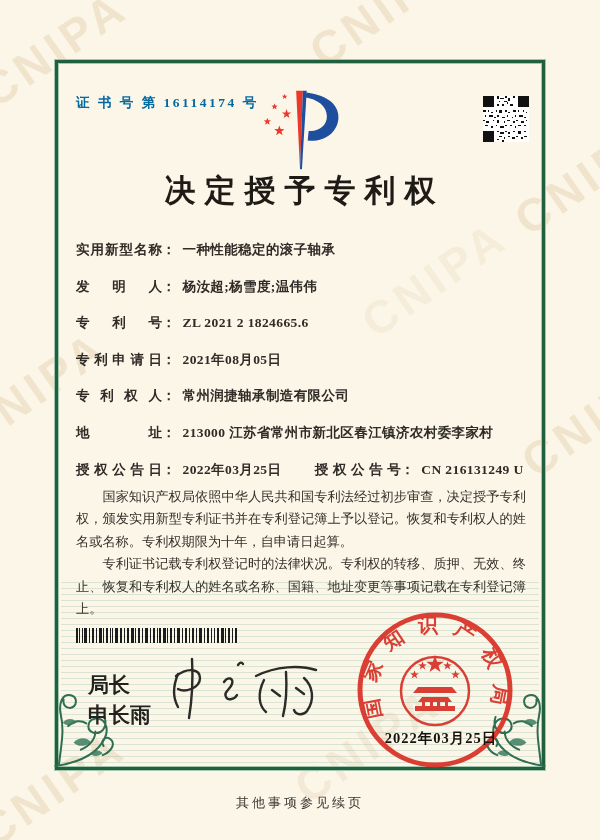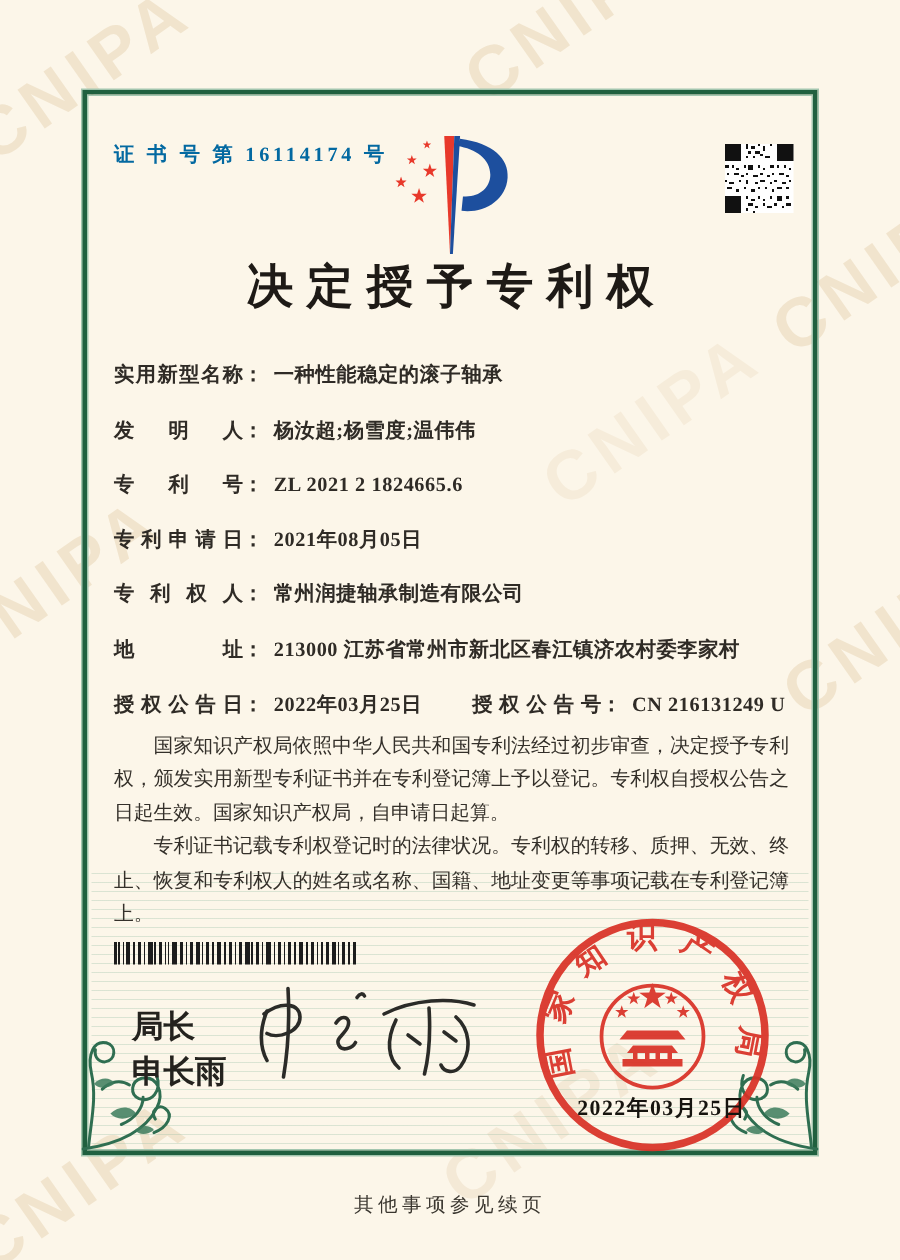--- a/index.html
+++ b/index.html
@@ -212,21 +212,21 @@
     <div class="row">
       <span class="lab">地址</span><span class="colon">：</span><span class="val">213000 江苏省常州市新北区春江镇济农村委李家村</span>
     </div>
     <div class="row dual">
       <span class="grp"><span class="lab">授权公告日</span><span class="colon">：</span><span class="val">2022年03月25日</span></span>
       <span class="grp g2"><span class="lab">授权公告号</span><span class="colon">：</span><span class="val">CN 216131249 U</span></span>
     </div>
   </div>
 
   <div class="paras">
-    <p>国家知识产权局依照中华人民共和国专利法经过初步审查，决定授予专利权，颁发实用新型专利证书并在专利登记簿上予以登记。专利权自授权公告之日起生效。国家知识产权局，自申请日起算。</p>
+    <p>国家知识产权局依照中华人民共和国专利法经过初步审查，决定授予专利权，颁发实用新型专利证书并在专利登记簿上予以登记。恢复和专利权人的姓名或名称。专利权期限为十年，自申请日起算。</p>
     <p>专利证书记载专利权登记时的法律状况。专利权的转移、质押、无效、终止、恢复和专利权人的姓名或名称、国籍、地址变更等事项记载在专利登记簿上。</p>
   </div>
 
   <svg class="barcode" viewBox="0 0 165 14" preserveAspectRatio="none" shape-rendering="crispEdges">
     <g fill="#1c1c1c">
       <rect x="0" width="2" height="14"></rect>
         <rect x="3" width="1" height="14"></rect>
         <rect x="6" width="1" height="14"></rect>
       <rect x="8" width="3" height="14"></rect>
         <rect x="13" width="1" height="14"></rect>

